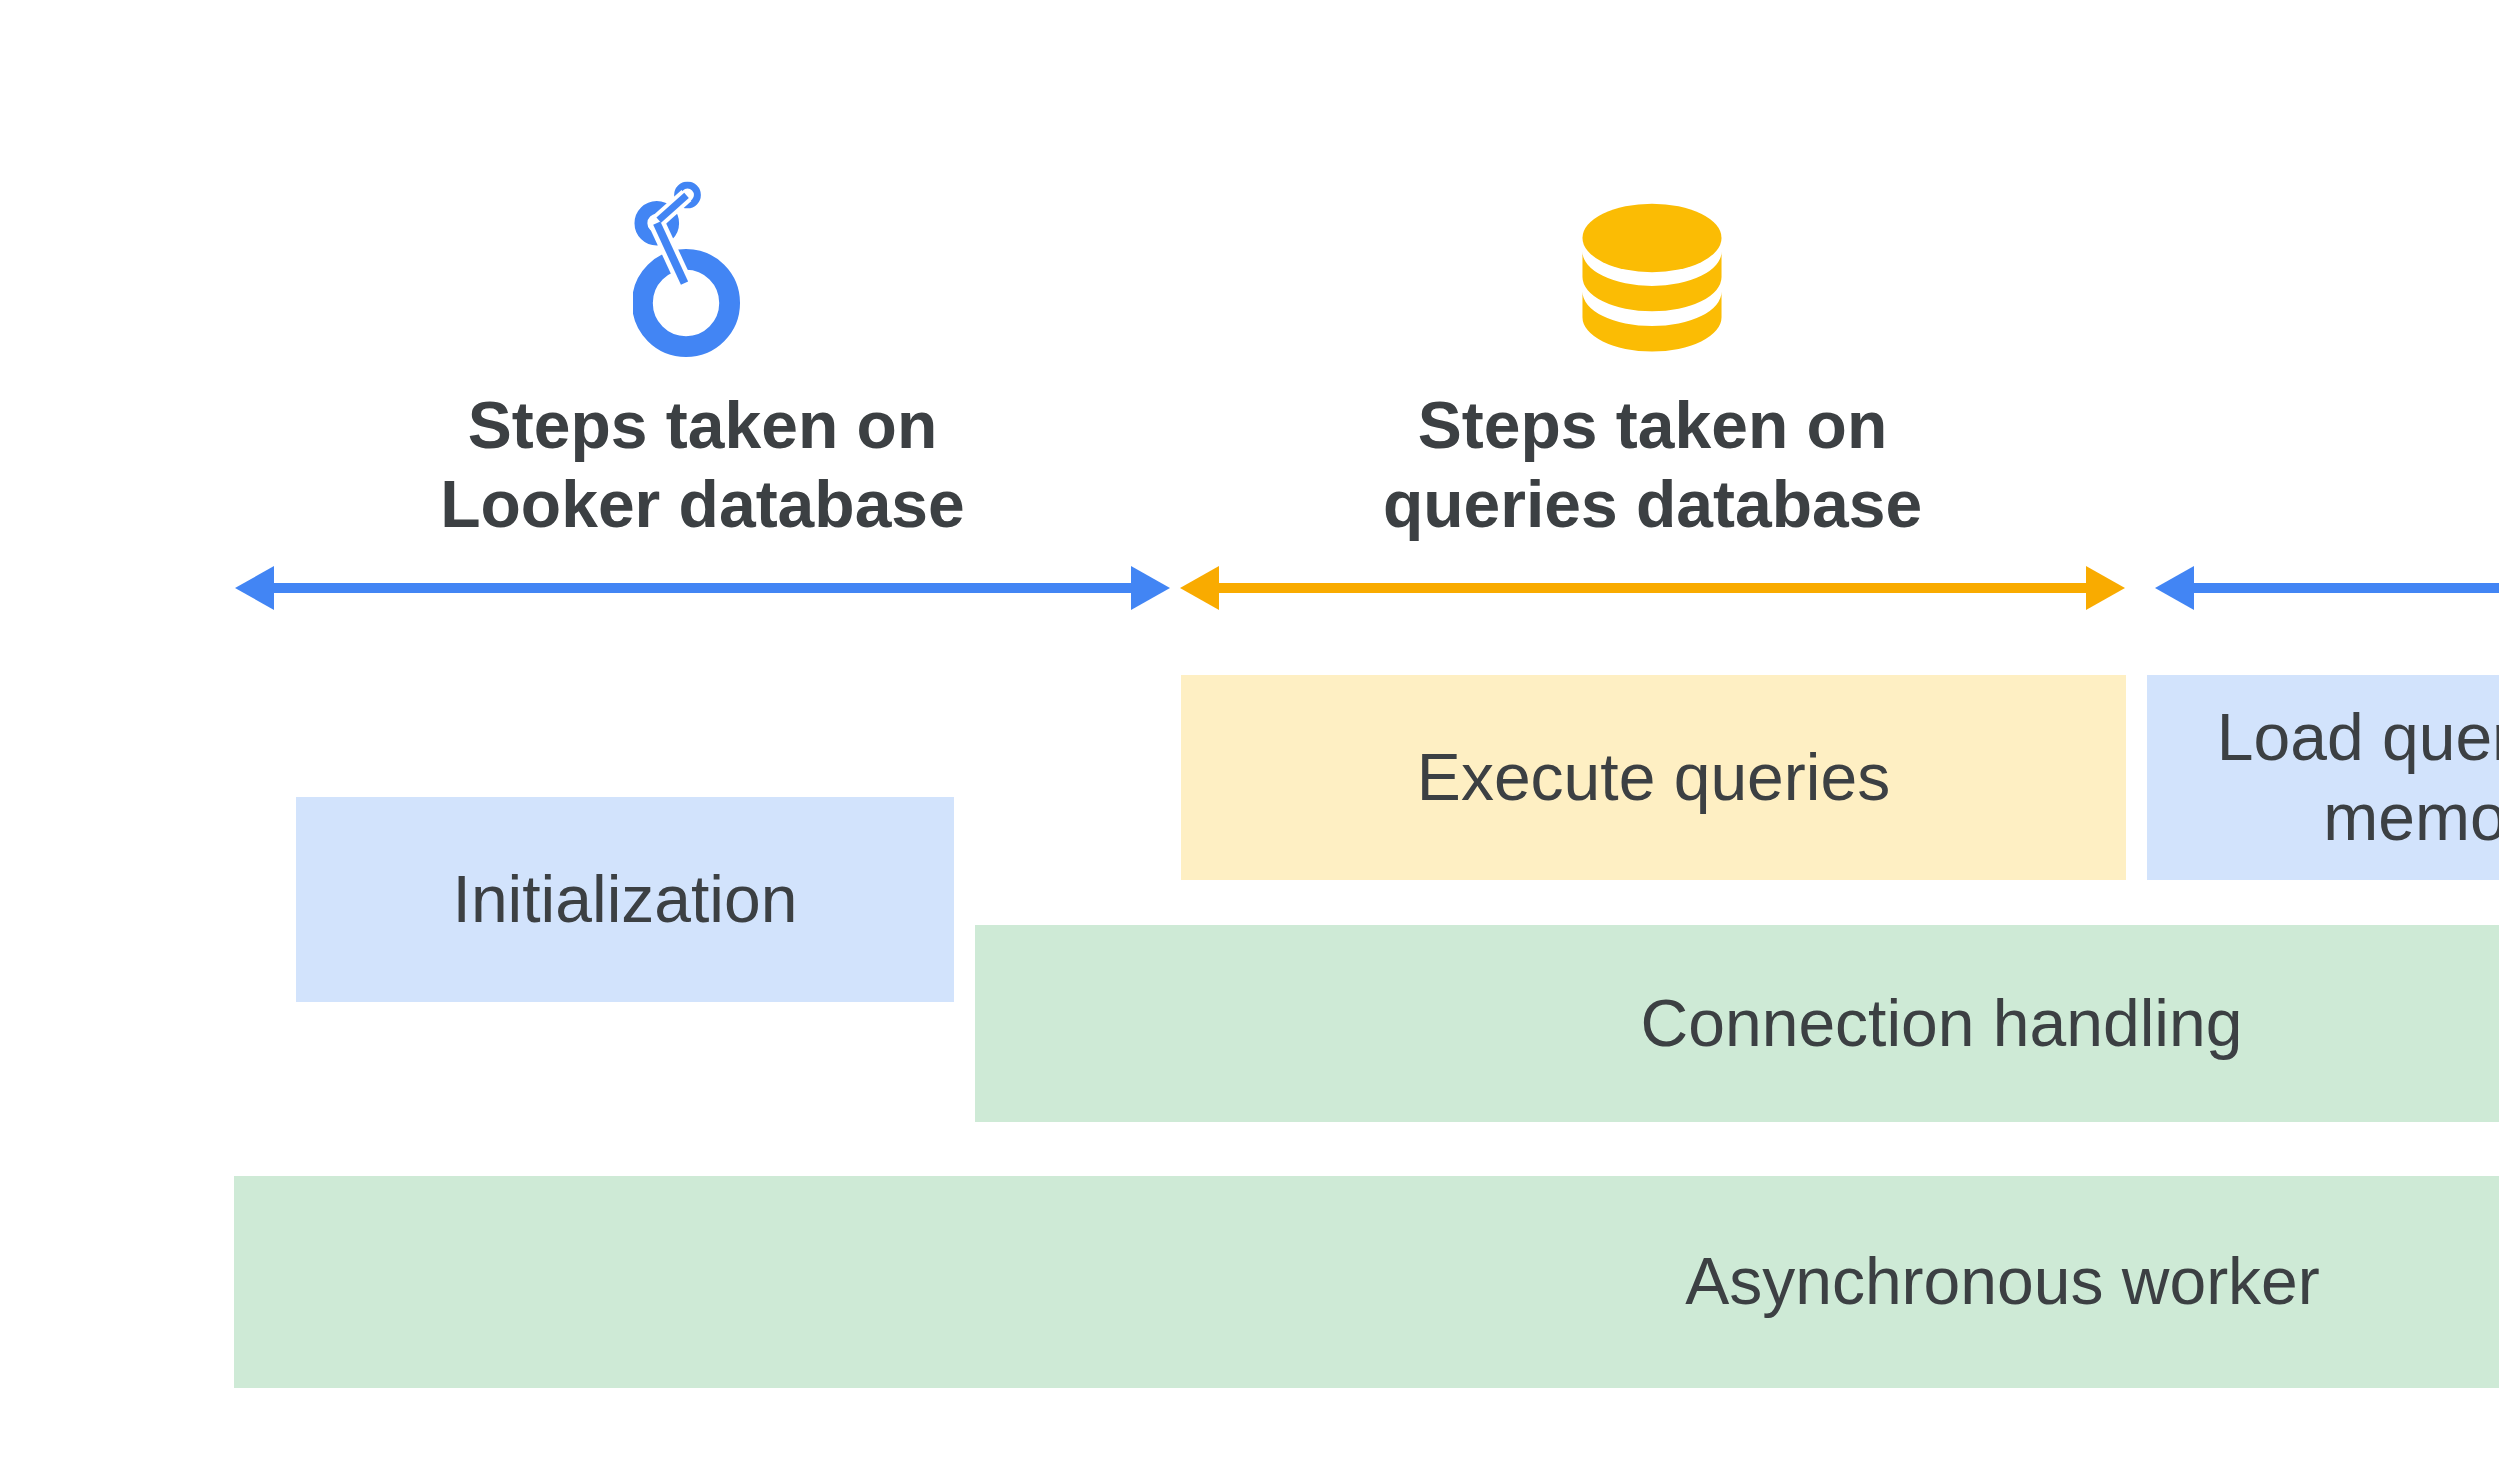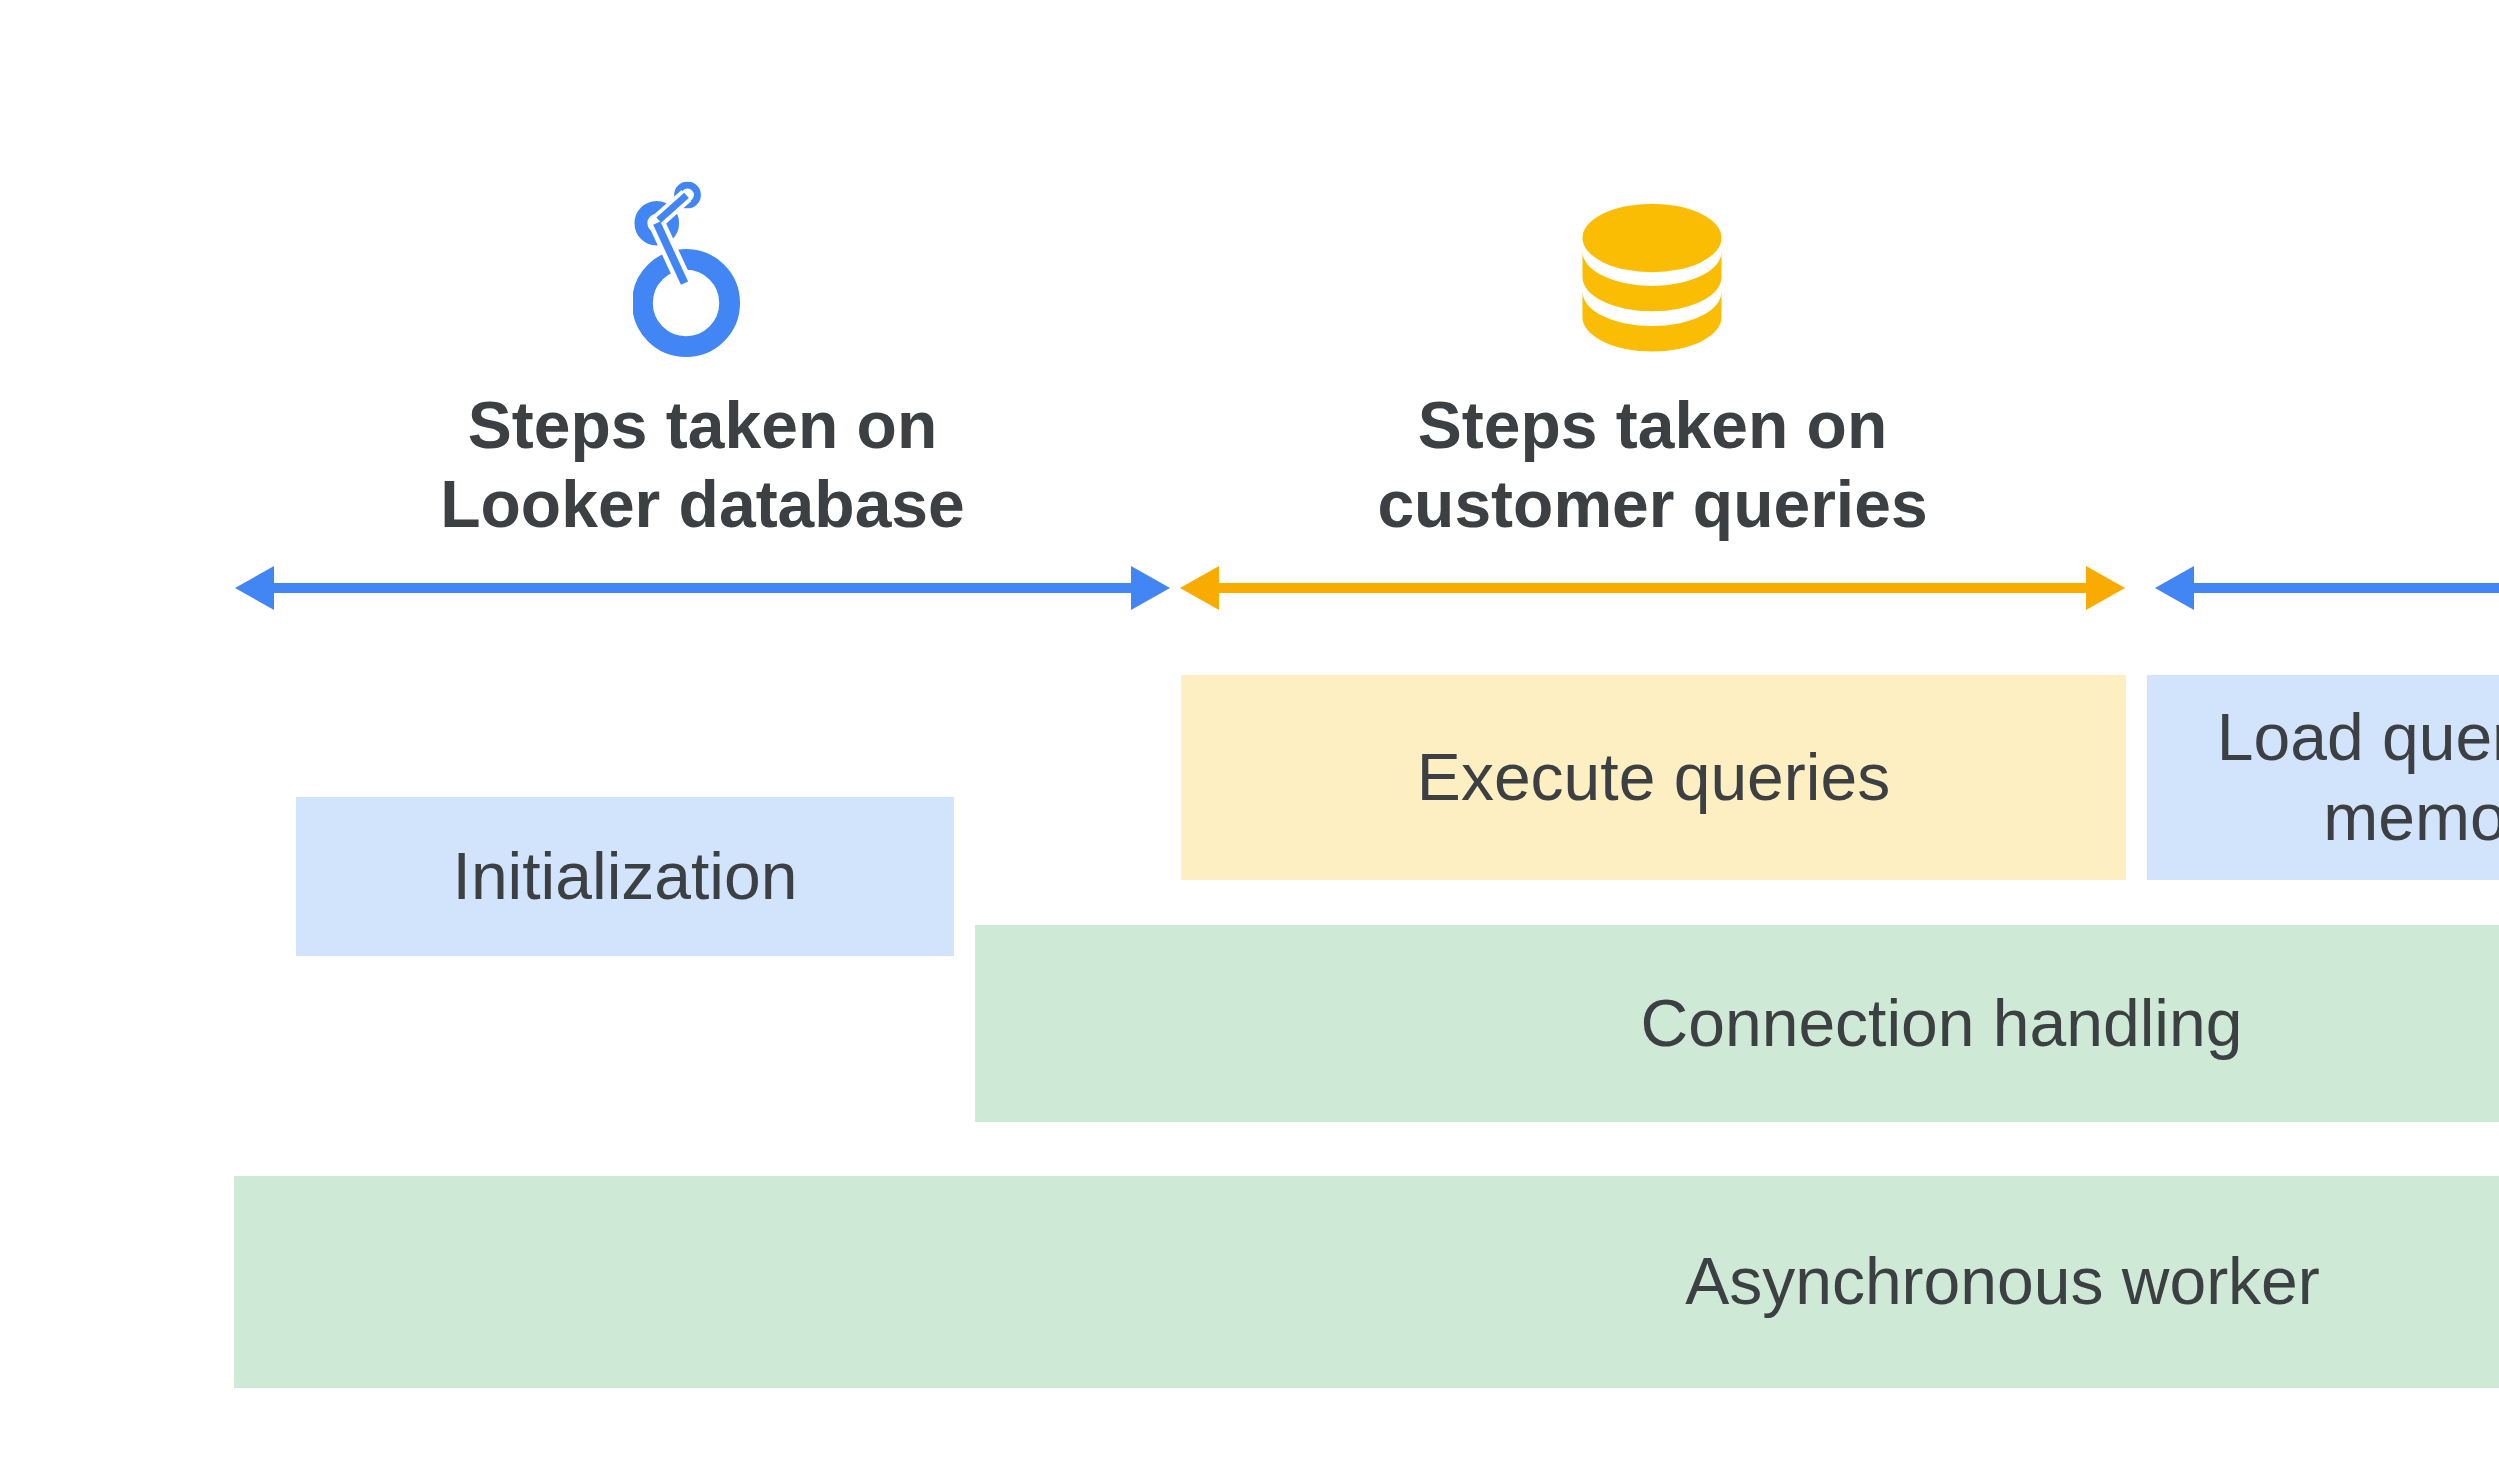--- a/index.html
+++ b/index.html
@@ -74,21 +74,21 @@
     justify-content: center;
     text-align: center;
     font-size: 66px;
     line-height: 1.2;
     color: var(--text, #3c4043);
   }
   .box .line { display: block; }
 
   .box-execute      { left: 1181px; top: 675px; width: 945px; height: 205px; background: var(--yellow-light, #feefc3); }
   .box-load         { left: 2147px; top: 675px; width: 591px; height: 205px; background: var(--blue-light, #d2e3fc); }
-  .box-init         { left: 296px;  top: 797px; width: 658px; height: 159px; background: var(--blue-light, #d2e3fc); }
+  .box-init         { left: 296px;  top: 797px; width: 658px; height: 205px; background: var(--blue-light, #d2e3fc); }
   .box-connection   { left: 975px; top: 925px; width: 1933px; height: 197px; background: var(--green-light, #ceead6); }
   .box-async        { left: 234px;  top: 1176px; width: 3537px; height: 212px; background: var(--green-light, #ceead6); }
 </style>
 </head>
 <body>
 
 <div class="canvas">
 
   <svg width="0" height="0" style="position:absolute" aria-hidden="true">
     <defs>
@@ -120,21 +120,21 @@
     <div class="head head-left"></div>
     <div class="shaft"></div>
     <div class="head head-right"></div>
   </div>
 
   <svg class="icon icon-db" viewBox="0 0 290 320">
     <use href="#db-sym"></use>
   </svg>
   <div class="range-label label-2">
     <span class="line">Steps taken on</span>
-    <span class="line">customer queries</span>
+    <span class="line">queries database</span>
   </div>
   <div class="arrow arrow-2 yellow">
     <div class="head head-left"></div>
     <div class="shaft"></div>
     <div class="head head-right"></div>
   </div>
 
   <div class="range-label label-3">
     <span class="line">Steps taken on</span>
     <span class="line">Looker instance</span>

